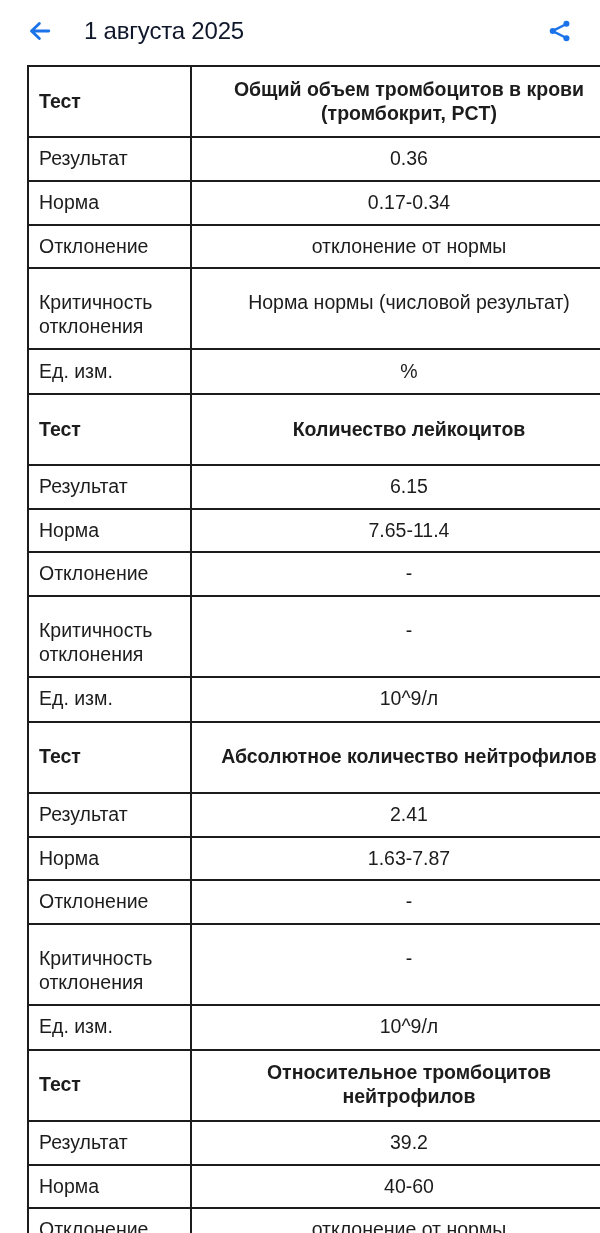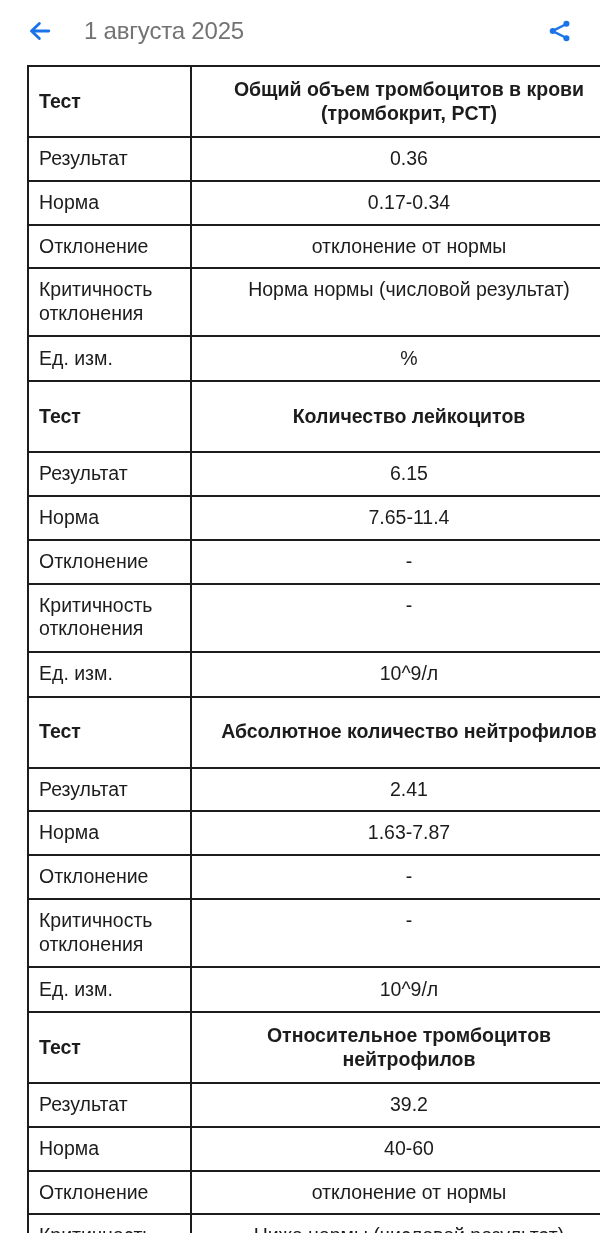--- a/index.html
+++ b/index.html
@@ -30,21 +30,21 @@
     height: 44px;
     display: flex;
     align-items: center;
     justify-content: center;
     flex: 0 0 auto;
     cursor: pointer;
   }
   .appbar-title {
     flex: 1 1 auto;
     font-size: 24px;
-    color: #737373;
+    color: #0f172a;
     font-weight: 400;
     letter-spacing: -0.2px;
     padding-left: 22px;
     white-space: nowrap;
   }
   .share-btn {
     width: 44px;
     height: 44px;
     display: flex;
     align-items: center;
@@ -88,21 +88,21 @@
     text-align: center;
     line-height: 1.22;
     font-weight: 400;
   }
   td.val.hdr {
     font-weight: 700;
   }
   
   tr.r-test td   { height: 71px; }
   tr.r-simple td { height: 43px; }
-  tr.r-crit td   { height: 68px; vertical-align: top; padding-top: 9px; }
+  tr.r-crit td   { height: 68px; vertical-align: top; padding-top: 22px; }
   tr.r-crit td.val { vertical-align: top; }
   tr.r-units td  { height: 45px; margin-top: 44px; }
 </style>
 </head>
 <body>
 
 <div class="screen">
 
   <div class="appbar">
     <div class="back-btn">

